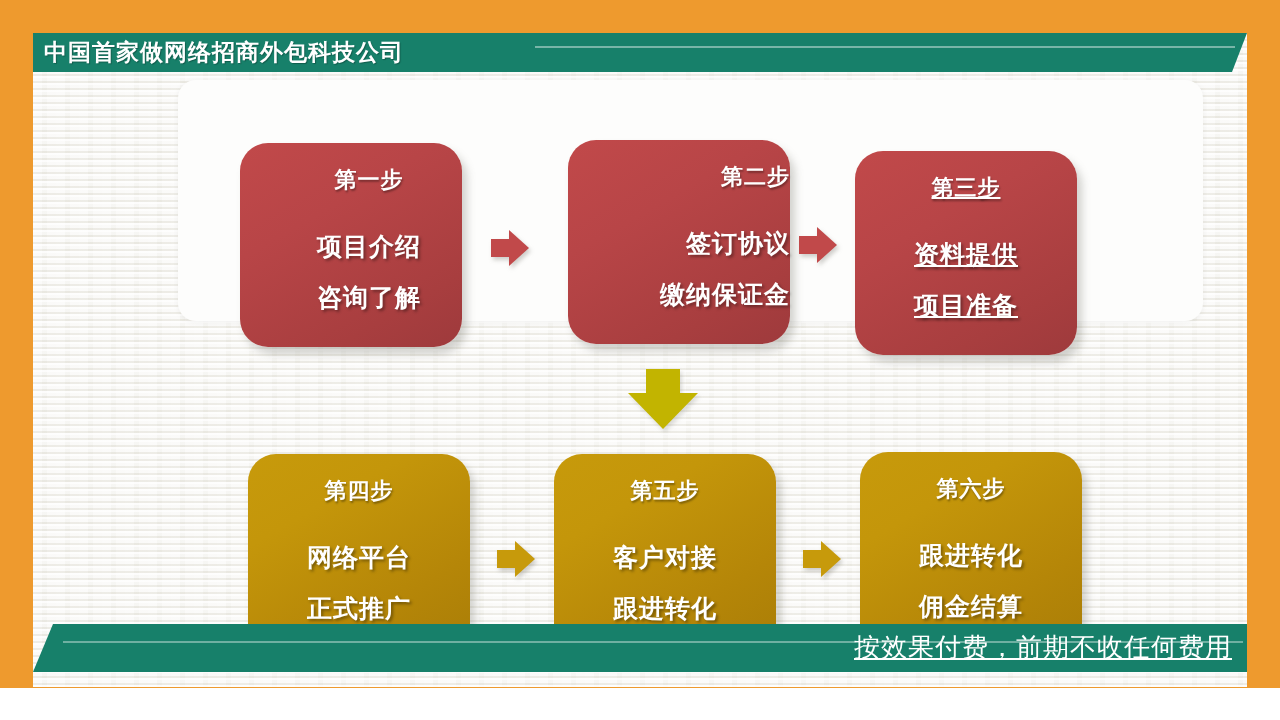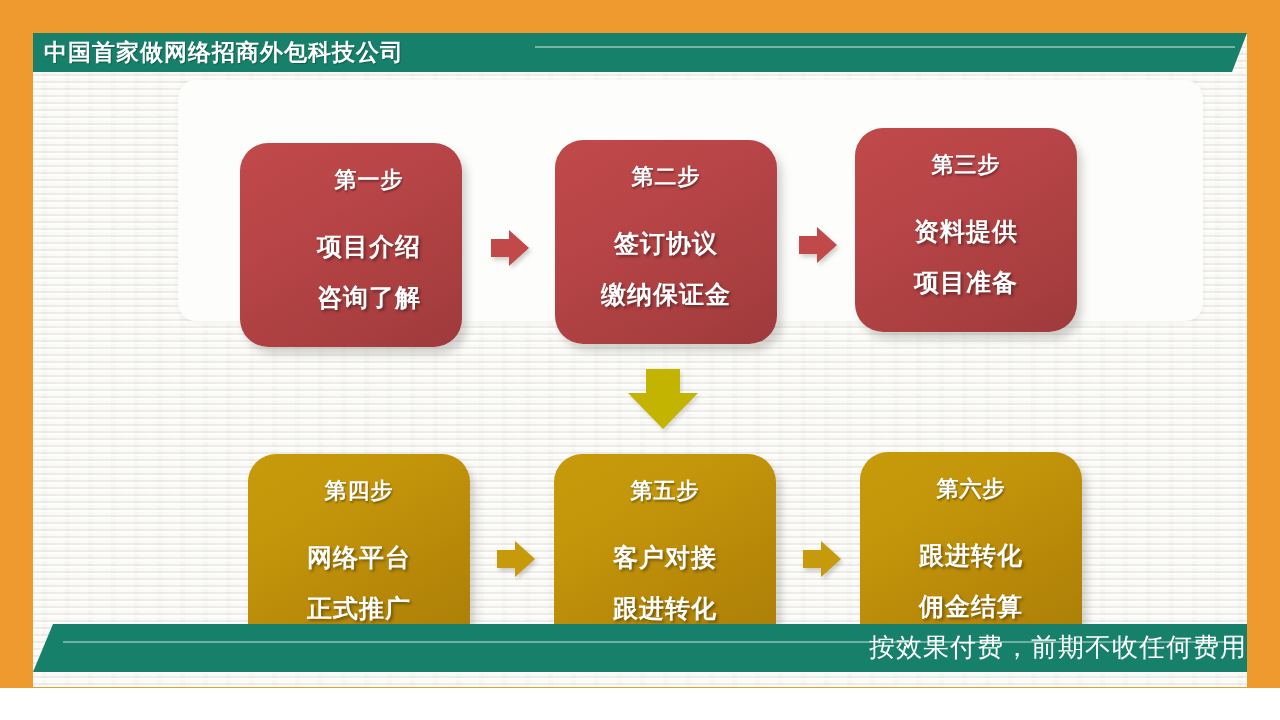--- a/index.html
+++ b/index.html
@@ -117,22 +117,22 @@
   .flow-line {
     font-size: 25px;
     font-weight: bold;
     line-height: 51px;
     letter-spacing: 1px;
     text-shadow: 2px 2px 3px rgba(0,0,0,0.38);
   }
 
   
   #box-1 { left: 207px; top: 110px; padding-left: 36px; }
-  #box-2 { left: 522px; top: 107px; }
-  #box-3 { left: 822px; top: 95px; }
+  #box-2 { left: 535px; top: 107px; text-align: right; }
+  #box-3 { left: 822px; top: 118px; text-decoration: underline; }
   #box-4 { left: 215px; top: 421px; }
   #box-5 { left: 521px; top: 421px; }
   #box-6 { left: 827px; top: 419px; }
 
   
   .h-arrow {
     position: absolute;
     width: 38px;
     height: 36px;
     filter: drop-shadow(2px 3px 2px rgba(120,118,110,0.35));
@@ -204,27 +204,28 @@
   #footer-hairline {
     position: absolute;
     left: 30px;
     top: 17px;
     width: 1180px;
     height: 2px;
     background: rgba(255,255,255,0.38);
   }
   #footer-text {
     position: absolute;
-    right: 0;
+    right: 15px;
     top: 5px;
     font-size: 26px;
     color: #ffffff;
     letter-spacing: 1px;
     white-space: nowrap;
     line-height: 36px;
+    text-decoration: underline;
   }
 </style>
 </head>
 <body>
 
 <div id="slide">
 
   <div id="canvas">
 
     <div id="header-band">

